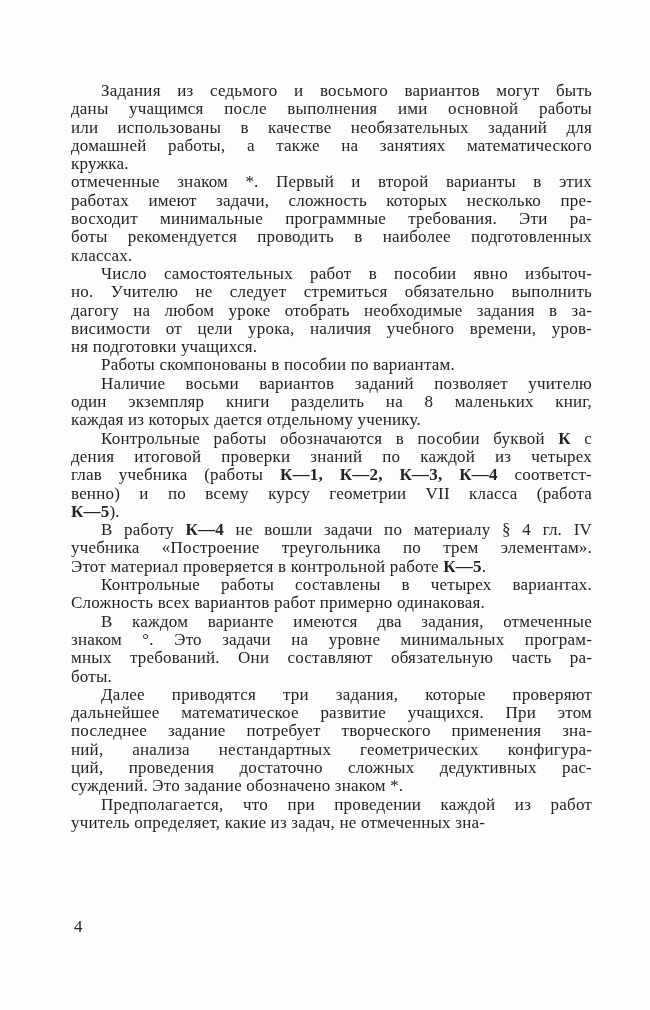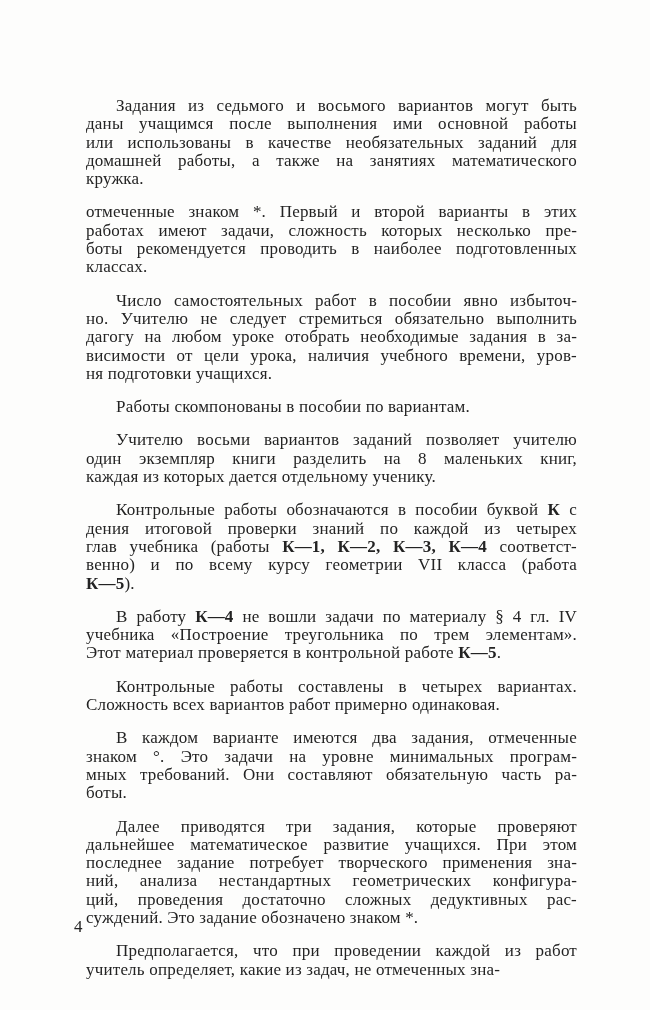--- a/index.html
+++ b/index.html
@@ -13,21 +13,21 @@
     width: 650px; height: 1010px;
     background: #fdfdfc;
     color: #232323;
     font-family: "Liberation Serif", "DejaVu Serif", serif;
   }
   .text-block {
     position: absolute;
     left: 71px; top: 82px;
     width: 521px;
   }
-  .paragraph { margin: 15px; padding: 0; }
+  .paragraph { margin: 0; padding: 0; }
   .line {
     font-size: 17px;
     line-height: 18.3px;
     letter-spacing: 0.2px;
     text-align: justify;
     text-align-last: justify;
     white-space: normal;
   }
   .line.first { padding-left: 30px; }
   .line.last { text-align-last: left; }
@@ -47,35 +47,36 @@
       <div class="paragraph">
         <div class="line first"><span>Задания из седьмого и восьмого вариантов могут быть</span></div>
         <div class="line"><span>даны учащимся после выполнения ими основной работы</span></div>
         <div class="line"><span>или использованы в качестве необязательных заданий для</span></div>
         <div class="line"><span>домашней работы, а также на занятиях математического</span></div>
         <div class="line last"><span>кружка.</span></div>
       </div>
       <div class="paragraph">
         <div class="line"><span>отмеченные знаком *. Первый и второй варианты в этих</span></div>
         <div class="line"><span>работах имеют задачи, сложность которых несколько пре-</span></div>
+        <div class="line"><span>восходит минимальные программные требования. Эти ра-</span></div>
         <div class="line"><span>боты рекомендуется проводить в наиболее подготовленных</span></div>
         <div class="line last"><span>классах.</span></div>
       </div>
       <div class="paragraph">
         <div class="line first"><span>Число самостоятельных работ в пособии явно избыточ-</span></div>
         <div class="line"><span>но. Учителю не следует стремиться обязательно выполнить</span></div>
         <div class="line"><span>дагогу на любом уроке отобрать необходимые задания в за-</span></div>
         <div class="line"><span>висимости от цели урока, наличия учебного времени, уров-</span></div>
         <div class="line last"><span>ня подготовки учащихся.</span></div>
       </div>
       <div class="paragraph">
         <div class="line first last"><span>Работы скомпонованы в пособии по вариантам.</span></div>
       </div>
       <div class="paragraph">
-        <div class="line first"><span>Учителю восьми вариантов заданий позволяет учителю</span></div>
+        <div class="line first"><span>Наличие восьми вариантов заданий позволяет учителю</span></div>
         <div class="line"><span>один экземпляр книги разделить на 8 маленьких книг,</span></div>
         <div class="line last"><span>каждая из которых дается отдельному ученику.</span></div>
       </div>
       <div class="paragraph">
         <div class="line first"><span>Контрольные работы обозначаются в пособии буквой </span><b>К</b><span> с</span></div>
         <div class="line"><span>дения итоговой проверки знаний по каждой из четырех</span></div>
         <div class="line"><span>глав учебника (работы </span><b>К—1, К—2, К—3, К—4</b><span> соответст-</span></div>
         <div class="line"><span>венно) и по всему курсу геометрии VII класса (работа</span></div>
         <div class="line last"><b>К—5</b><span>).</span></div>
       </div>

